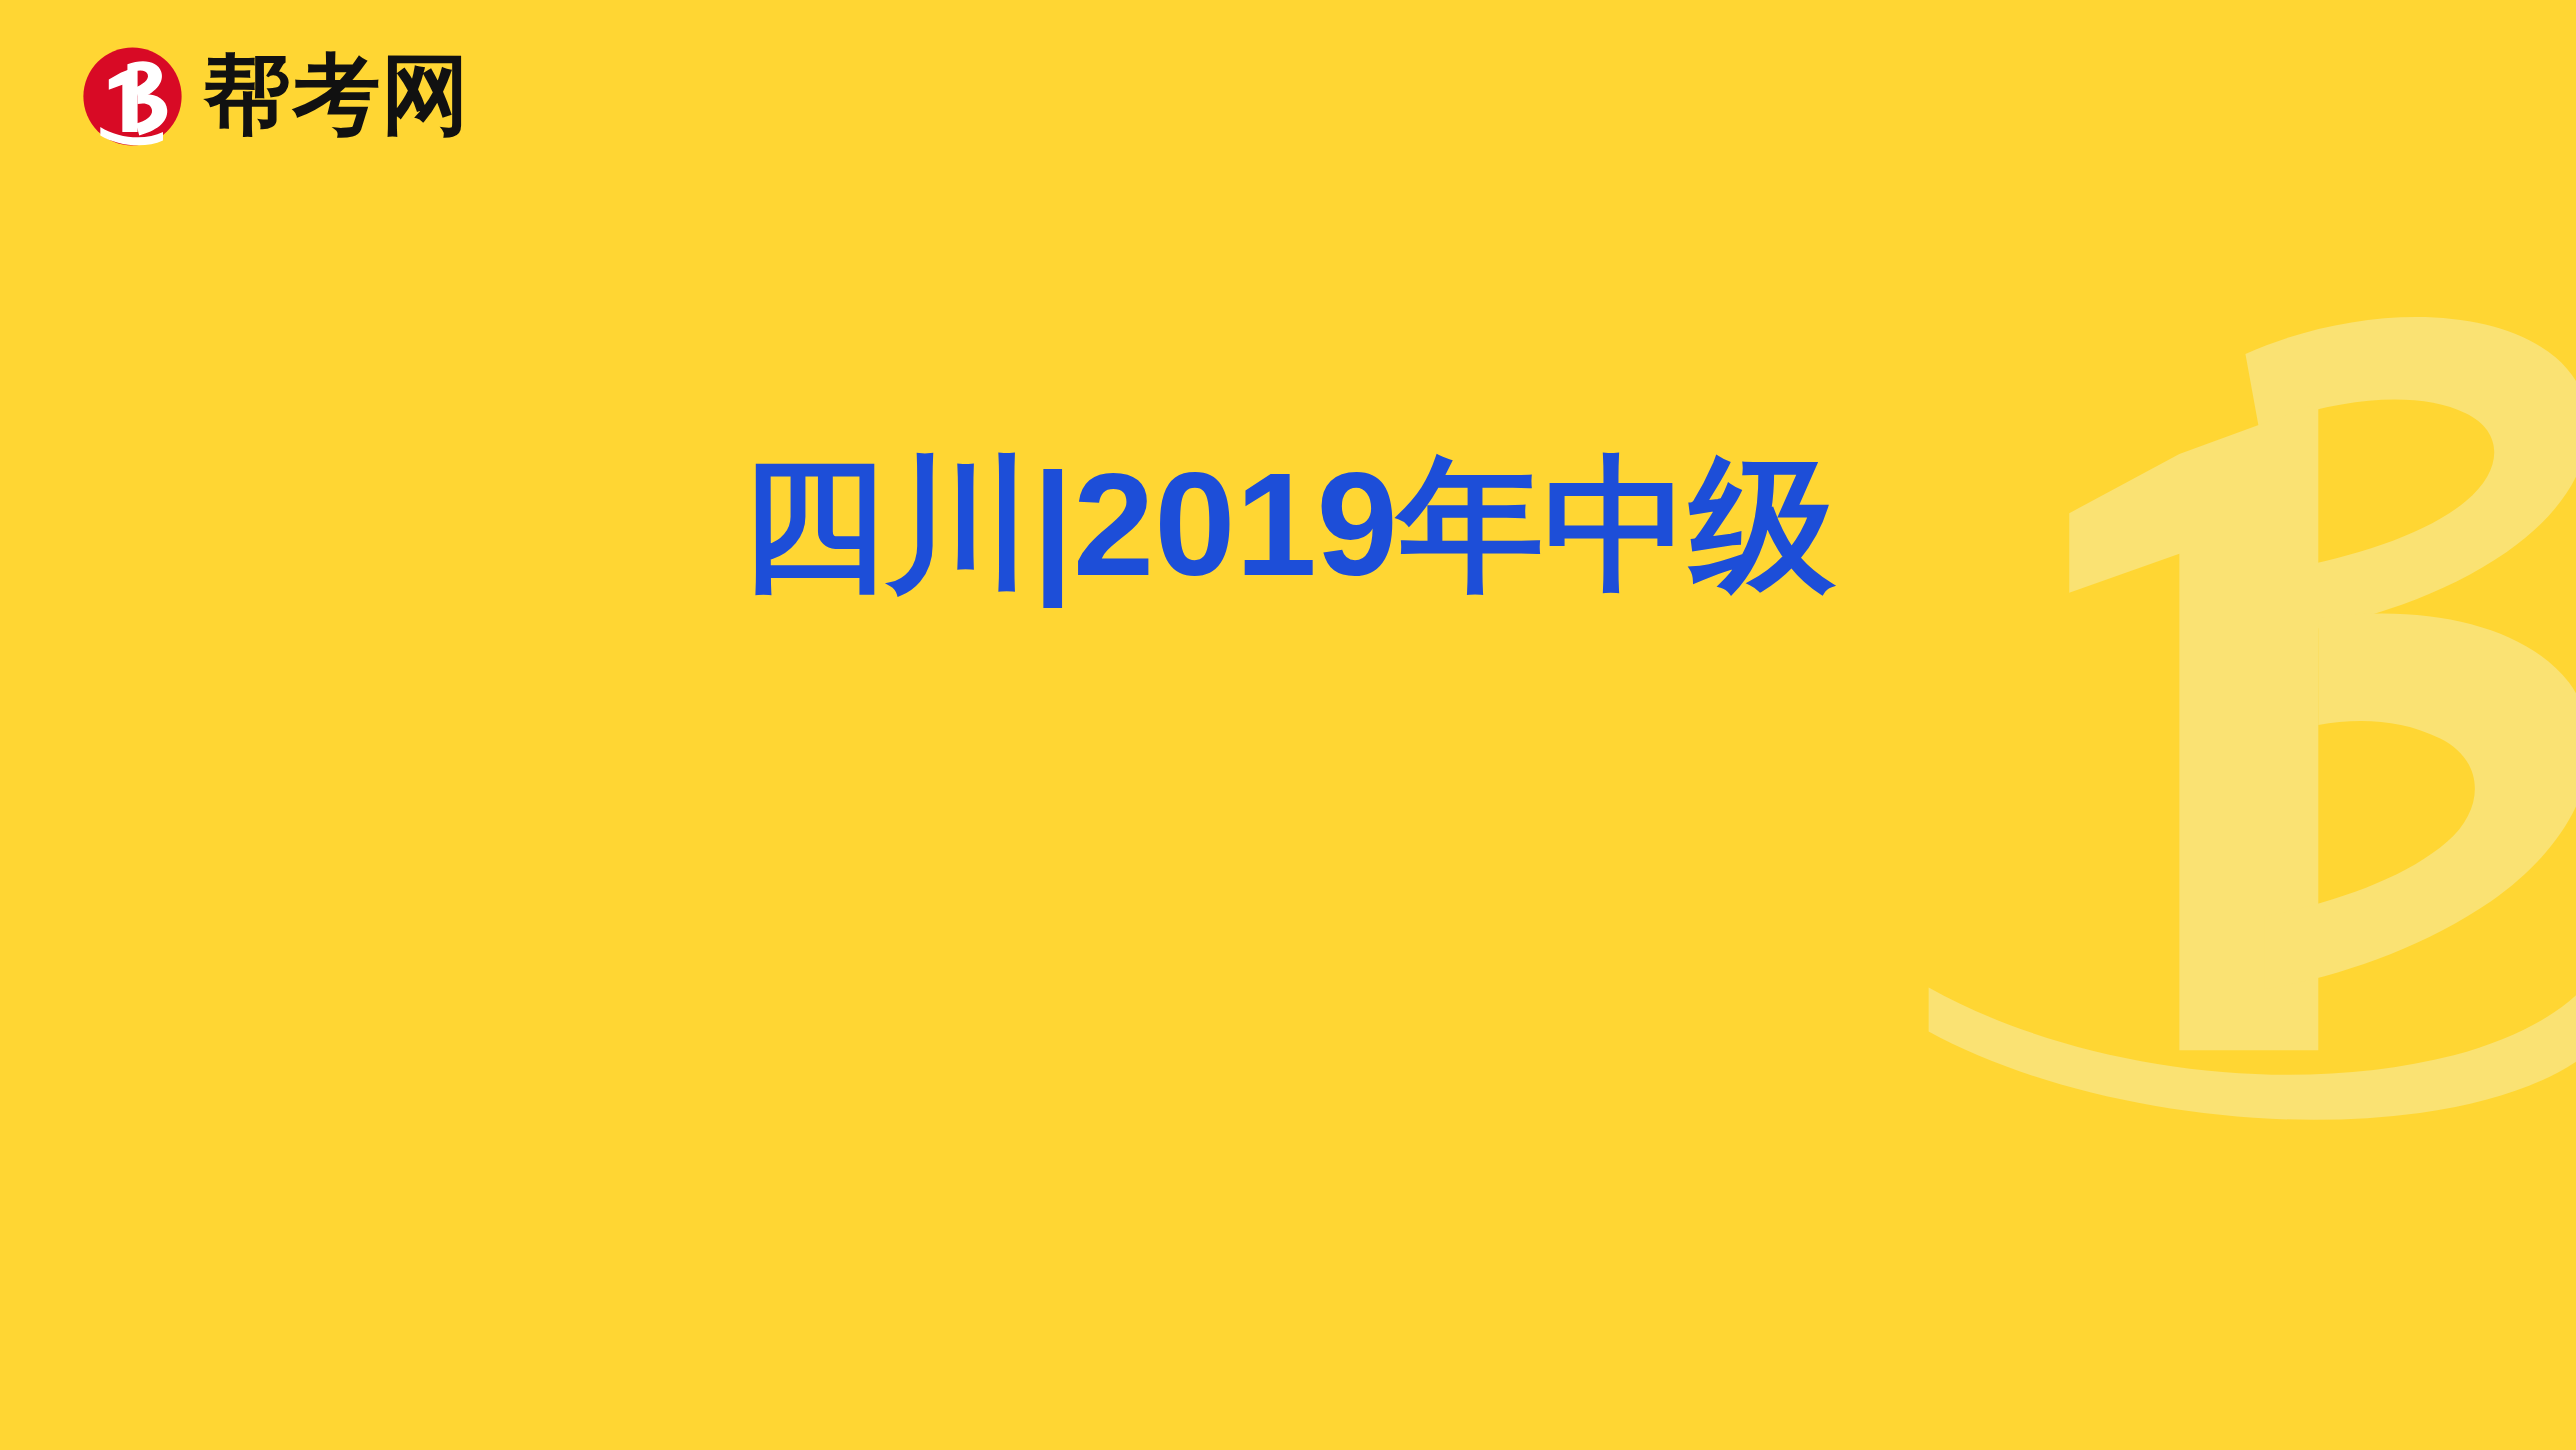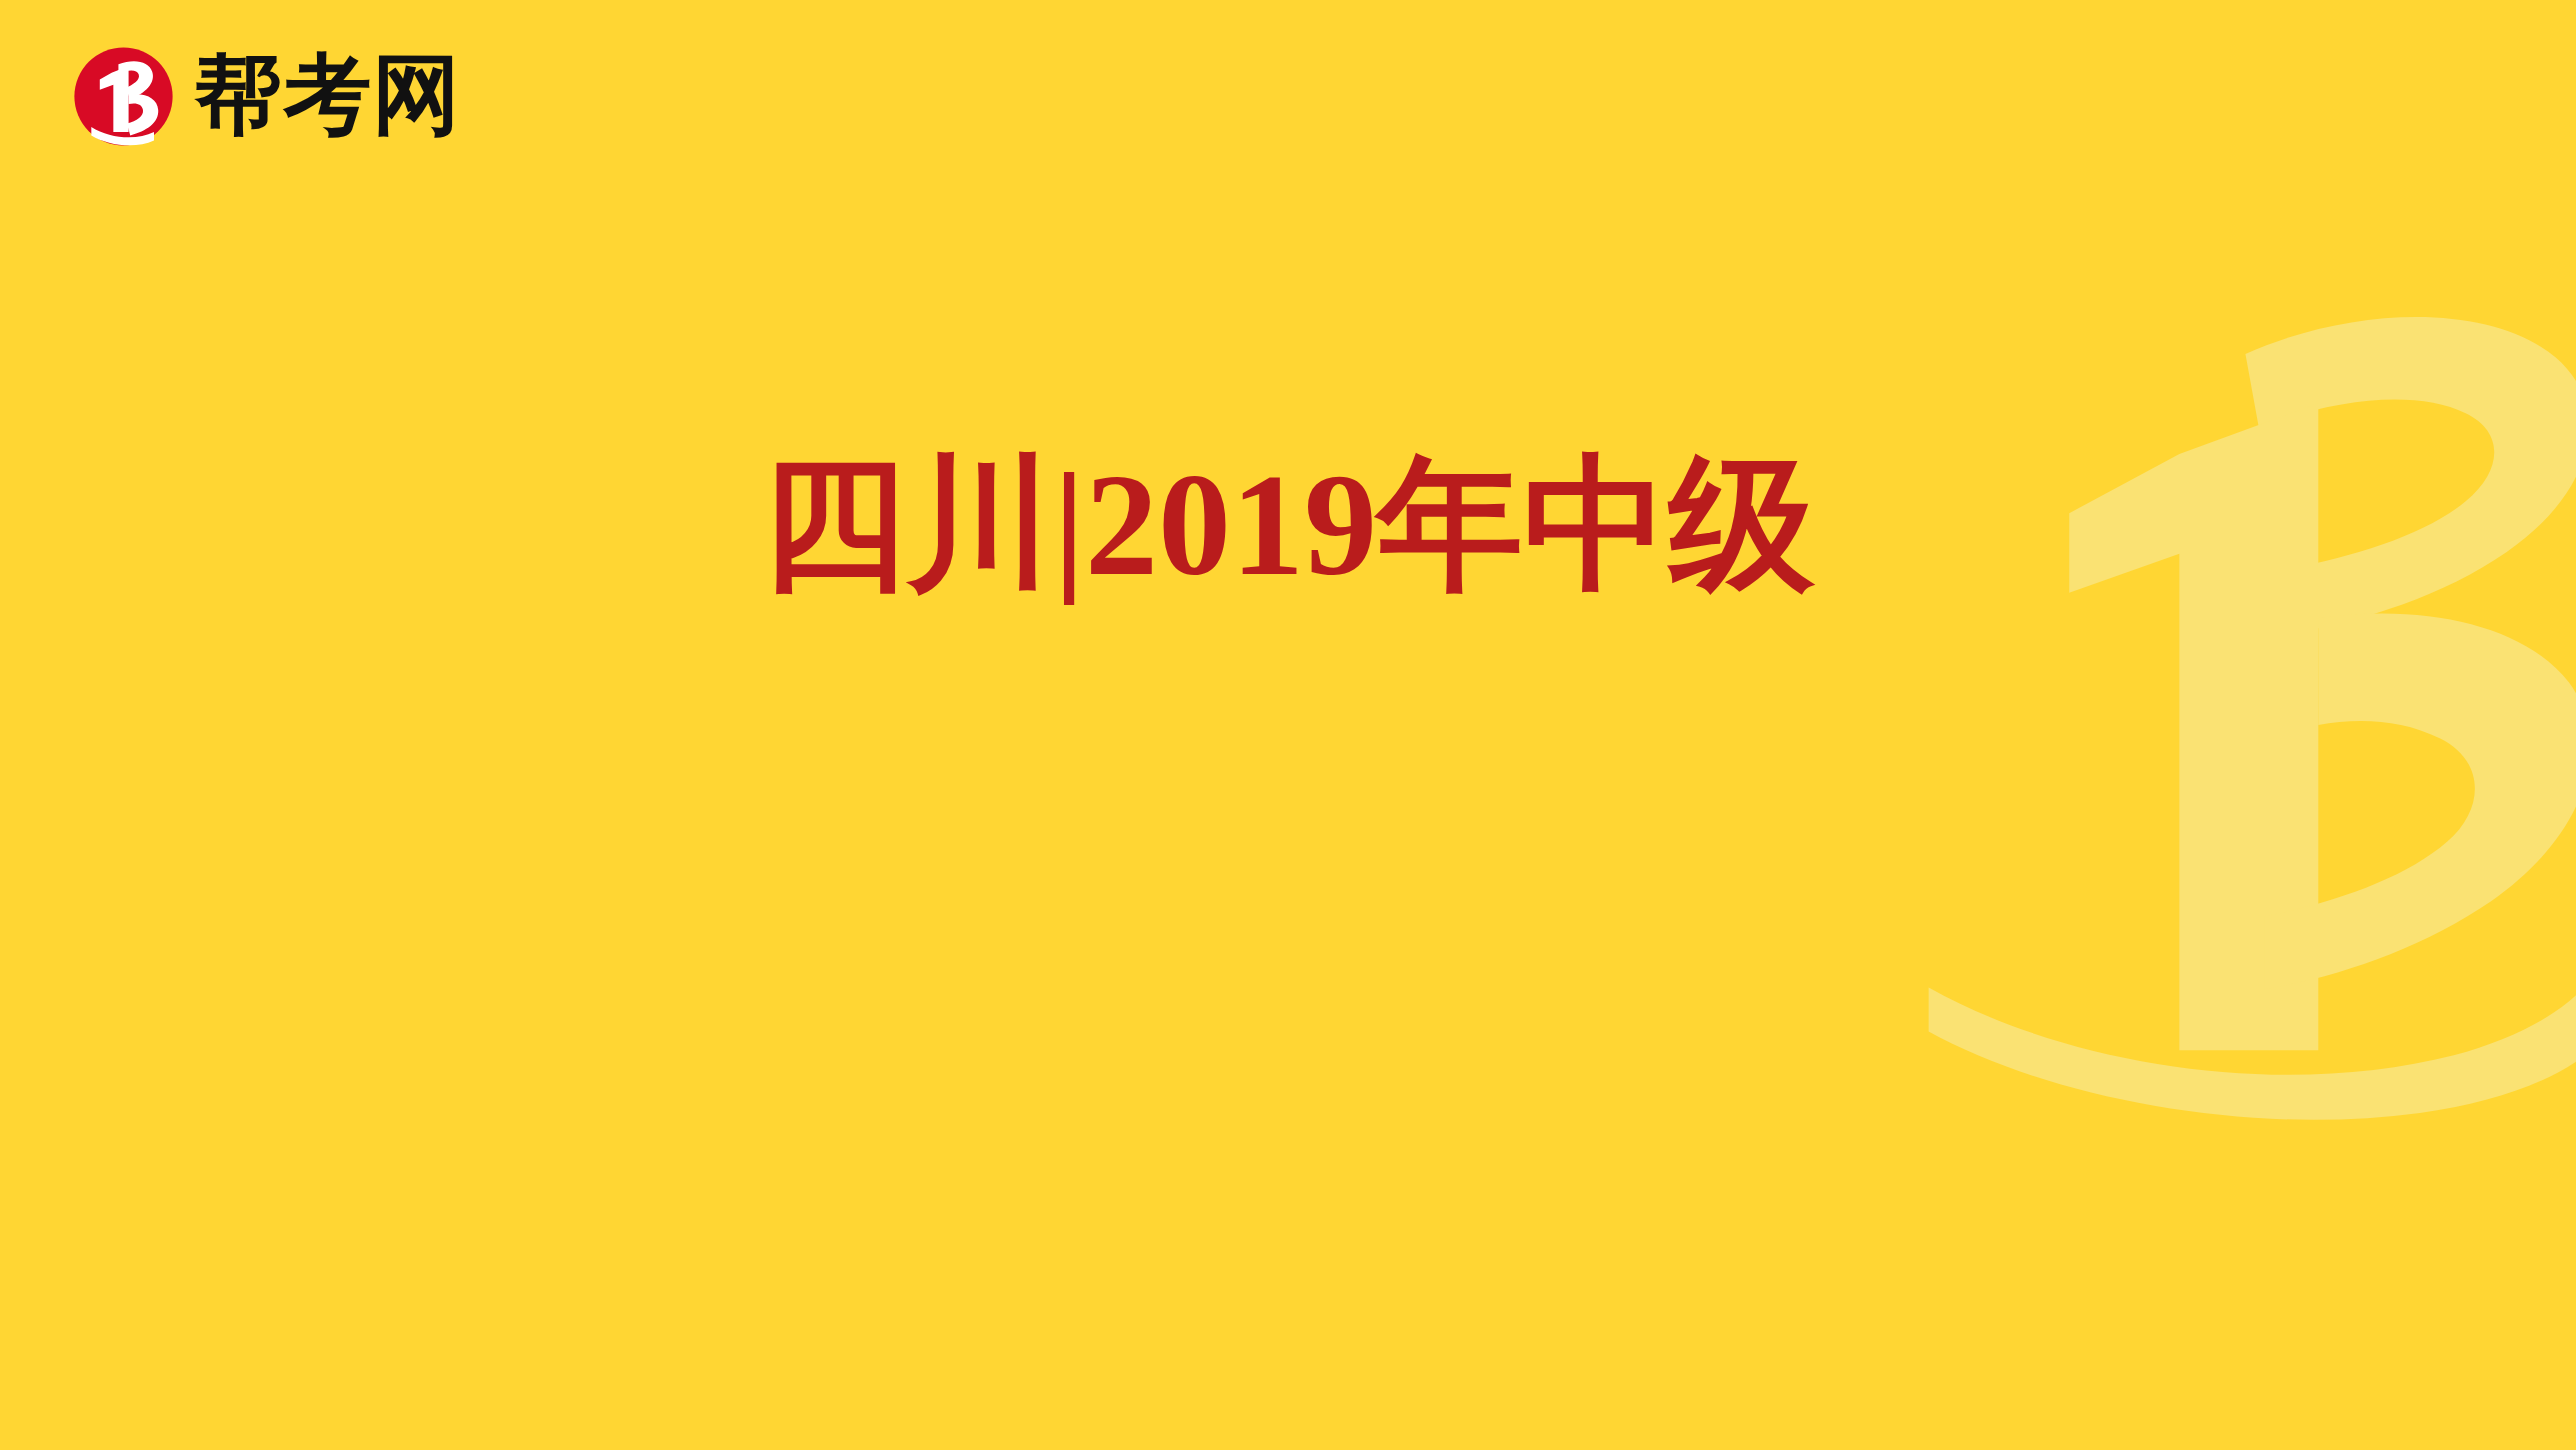--- a/index.html
+++ b/index.html
@@ -34,21 +34,21 @@
   #watermark svg {
     display: block;
     width: 100%;
     height: 100%;
     overflow: visible;
   }
 
   
   #brand-logo {
     position: absolute;
-    left: 71px;
+    left: 80px;
     top: 44px;
     height: 105px;
     display: flex;
     align-items: center;
     gap: 18.6px;
     z-index: 5;
   }
   #brand-mark {
     position: relative;
     width: 105px;
@@ -77,25 +77,25 @@
     left: 0;
     right: 0;
     top: 420px;
     z-index: 4;
     text-align: center;
     padding: 0 51px;
     box-sizing: border-box;
   }
   .title-line {
     display: block;
-    font-family: Liberation Serif, serif;
+    font-family: Liberation Sans, sans-serif;
     font-size: 146px;
     line-height: 210px;
     font-weight: 700;
-    color: #b91c1c;
+    color: #1d4ed8;
     white-space: nowrap;
     letter-spacing: 0px;
   }
 </style>
 </head>
 <body>
 
 <div id="poster">
 
   <div id="watermark">

